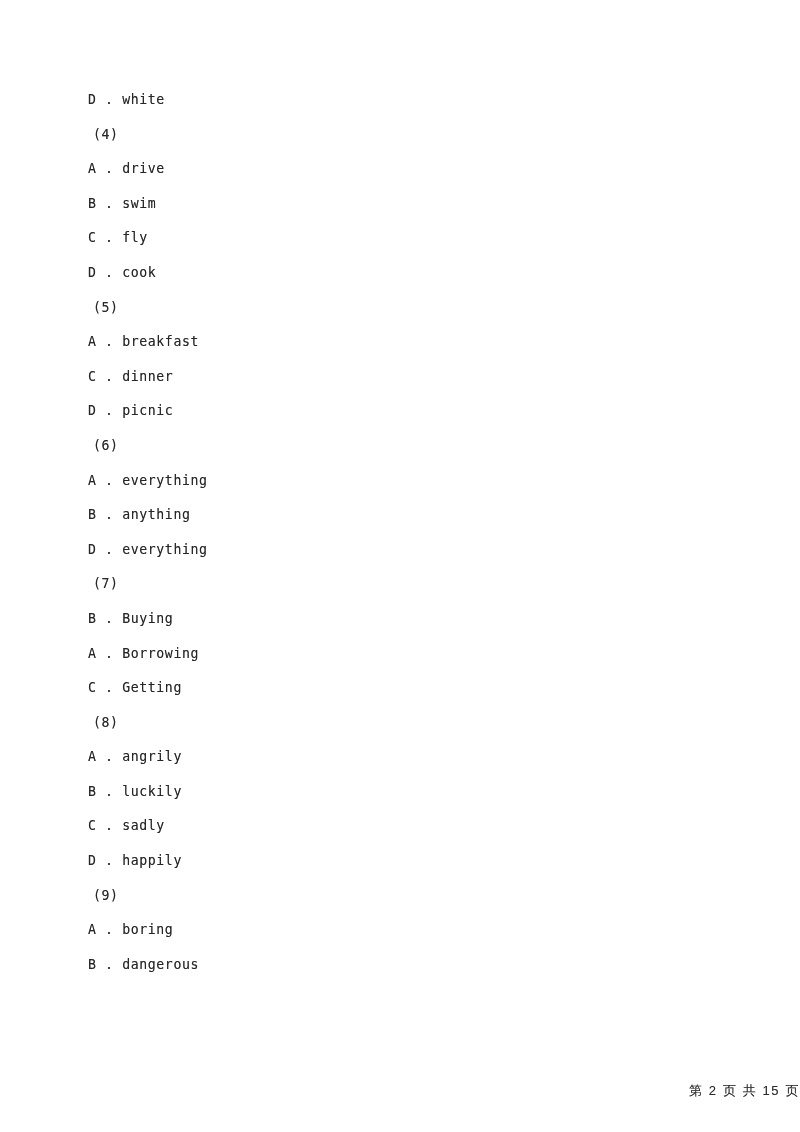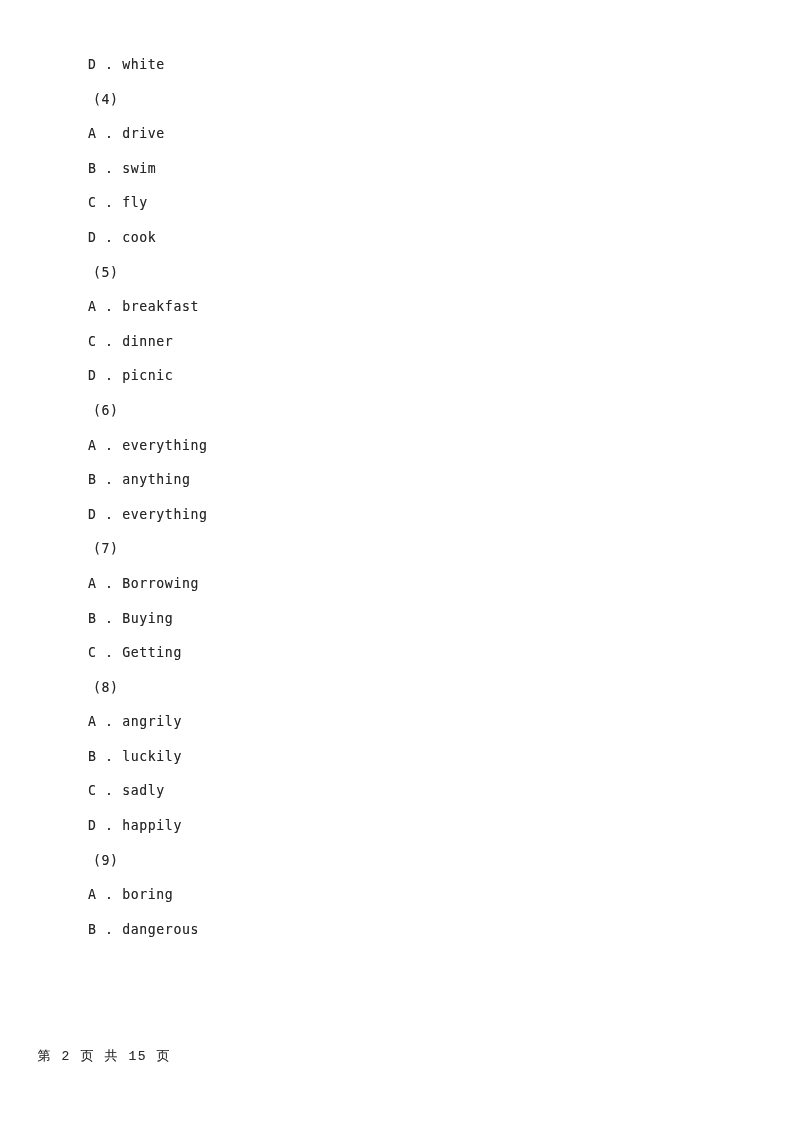--- a/index.html
+++ b/index.html
@@ -14,20 +14,21 @@
     overflow: hidden;
     font-family: "DejaVu Sans Mono", "Liberation Mono", monospace;
     color: #1c1c1c;
     -webkit-font-smoothing: antialiased;
   }
 
   #page {
     position: absolute;
     inset: 0;
     background: #ffffff;
+    margin-top: 35px;
   }
 
   
   #content {
     position: absolute;
     left: 88px;
     top: 48px;
     width: 600px;
   }
 
@@ -51,22 +52,22 @@
     margin-left: 5px;
     color: #262626;
   }
 
   
   #footer {
     position: absolute;
     left: 0;
     right: 0;
     top: 1032px;
-    text-align: left;
-    font-family: Liberation Mono, monospace;
+    text-align: right;
+    font-family: Liberation Sans, sans-serif;
     font-size: 13px;
     letter-spacing: 1.6px;
     color: #2b2b2b;
     white-space: pre;
     text-shadow: 0 0 0.6px rgba(90,90,90,0.5);
   }
 </style>
 </head>
 <body>
 
@@ -81,22 +82,22 @@
       <div class="line opt">D . cook</div>
       <div class="line qnum">(5)</div>
       <div class="line opt">A . breakfast</div>
       <div class="line opt">C . dinner</div>
       <div class="line opt">D . picnic</div>
       <div class="line qnum">(6)</div>
       <div class="line opt">A . everything</div>
       <div class="line opt">B . anything</div>
       <div class="line opt">D . everything</div>
       <div class="line qnum">(7)</div>
+      <div class="line opt">B . Buying</div>
       <div class="line opt">A . Borrowing</div>
-      <div class="line opt">B . Buying</div>
       <div class="line opt">C . Getting</div>
       <div class="line qnum">(8)</div>
       <div class="line opt">A . angrily</div>
       <div class="line opt">B . luckily</div>
       <div class="line opt">C . sadly</div>
       <div class="line opt">D . happily</div>
       <div class="line qnum">(9)</div>
       <div class="line opt">A . boring</div>
       <div class="line opt">B . dangerous</div>
     </div>

